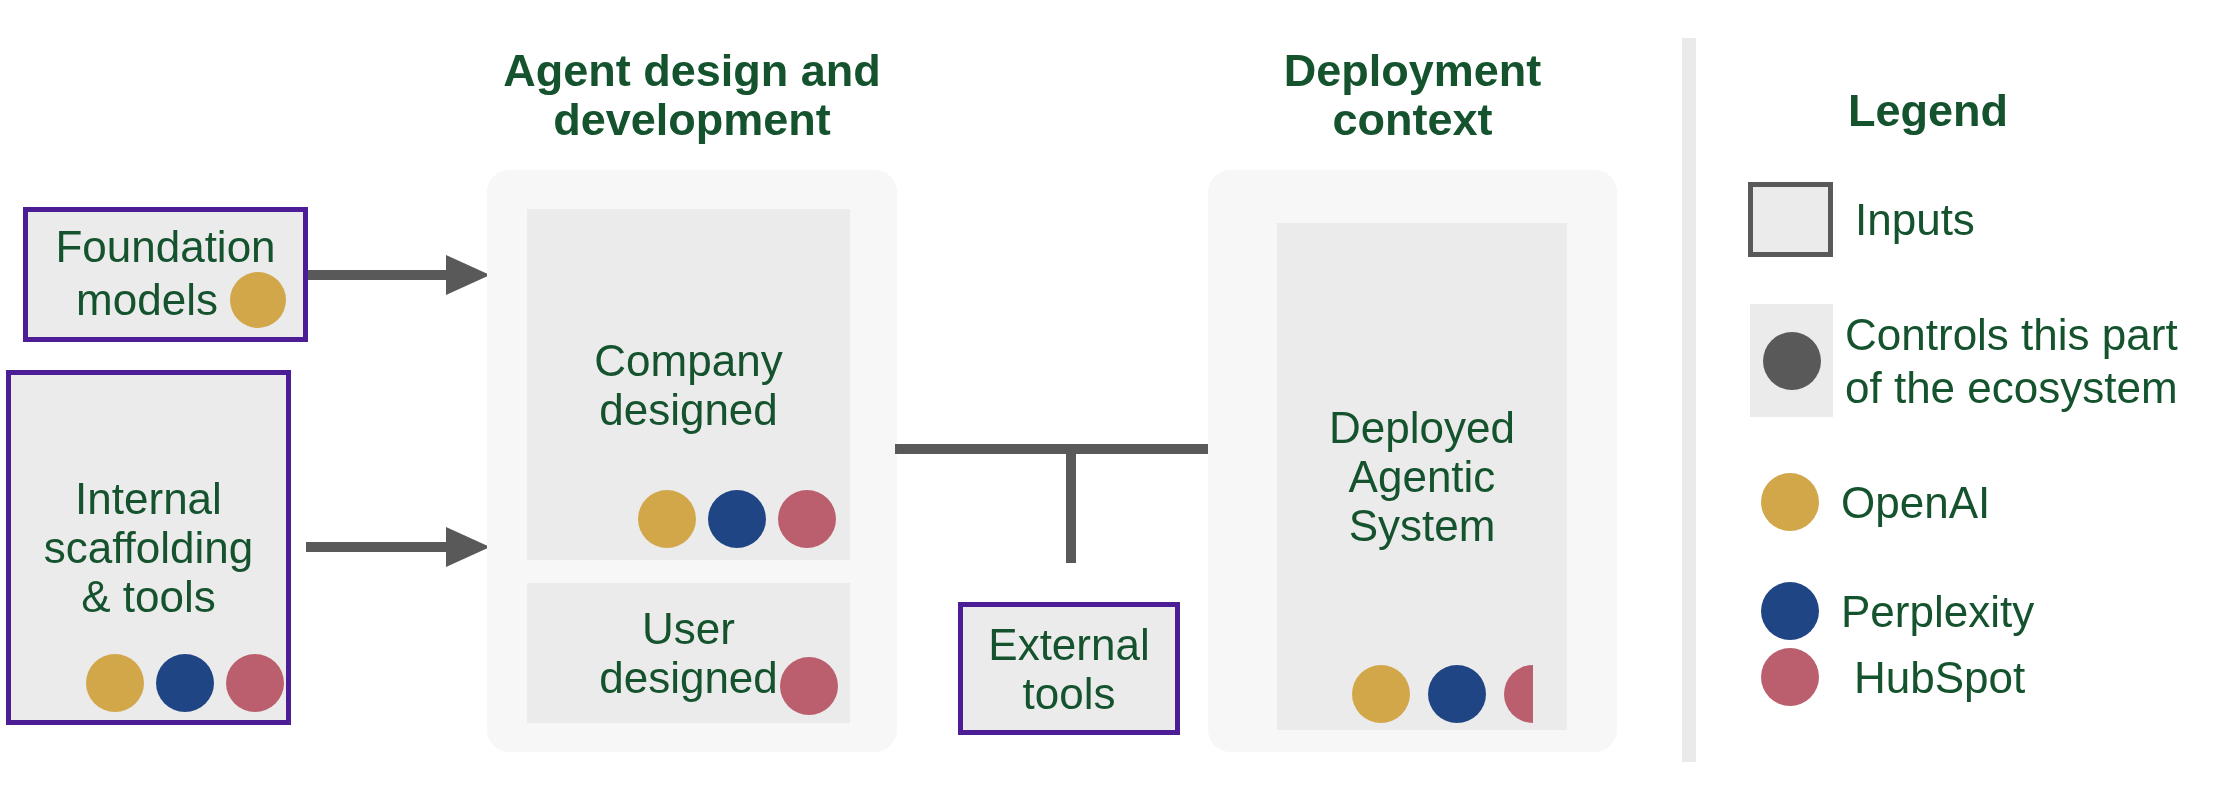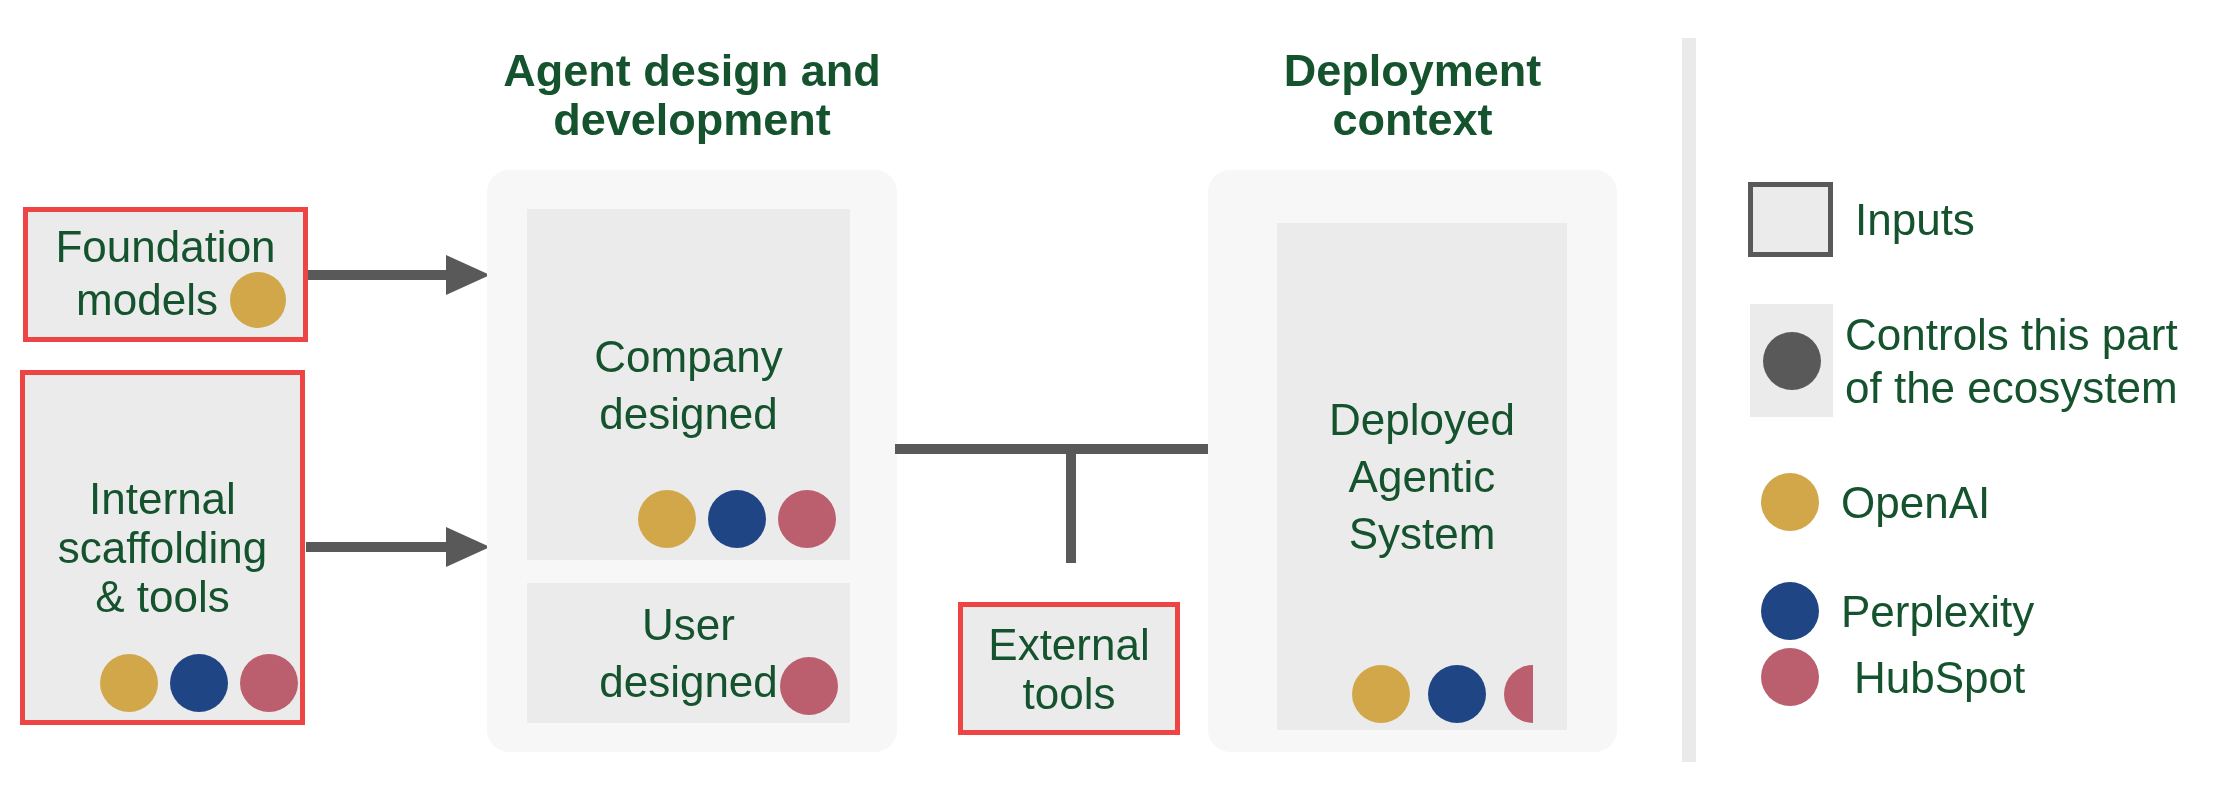--- a/index.html
+++ b/index.html
@@ -3,28 +3,28 @@
 <meta charset="utf-8">
 <style>
   html,body{margin:0;padding:0;background:#ffffff;}
   .canvas{
     position:relative;width:2220px;height:786px;background:#ffffff;overflow:hidden;
     font-family:"Liberation Sans","DejaVu Sans",sans-serif;color:#14532d;
   }
   .section-title{position:absolute;top:46px;font-weight:bold;font-size:45px;line-height:49px;text-align:center;}
   .panel{position:absolute;background:#f7f7f7;border-radius:22px;}
   .io-box{
-    position:absolute;background:#ebebeb;border:5px solid #ef4444;box-sizing:border-box;
+    position:absolute;background:#ebebeb;border:5px solid #4c1d95;box-sizing:border-box;
     display:flex;flex-direction:column;align-items:center;justify-content:center;
     font-size:44px;line-height:50px;text-align:center;
   }
   .inner-box{
     position:absolute;background:#ebebeb;
     display:flex;flex-direction:column;align-items:center;justify-content:center;
-    font-size:44px;line-height:49px;text-align:center;gap:8px;
+    font-size:44px;line-height:49px;text-align:center;
   }
   .dot{width:58px;height:58px;border-radius:50%;flex:0 0 auto;}
   .dot-sm{width:56px;height:56px;border-radius:50%;flex:0 0 auto;}
   .half-dot{width:29px;height:58px;border-radius:29px 0 0 29px;flex:0 0 auto;}
   .dots-row{position:absolute;display:flex;}
   .inline-row{display:flex;align-items:center;}
   .h-line{position:absolute;height:10px;background:#595959;}
   .v-line{position:absolute;width:10px;background:#595959;}
   .arrow-head-right{
     position:absolute;width:0;height:0;
@@ -54,21 +54,21 @@
   </div>
 
   <div class="io-box" style="left:23px;top:207px;width:285px;height:135px;">
     <div>Foundation</div>
     <div class="inline-row" style="margin-left:31px;">
       <span>models</span>
       <span class="dot-sm" style="margin-left: 12px; background: rgb(209, 167, 74);"></span>
     </div>
   </div>
 
-  <div class="io-box" style="left:20px;top:370px;width:285px;height:355px;">
+  <div class="io-box" style="left:6px;top:370px;width:285px;height:355px;">
     <div style="line-height:49px;">
       <div>Internal</div>
       <div>scaffolding</div>
       <div>&amp; tools</div>
     </div>
     <div class="dots-row" style="left:75px;bottom:8px;gap:12px;">
       <span class="dot" style="background: rgb(209, 167, 74);"></span>
       <span class="dot" style="background: rgb(31, 69, 132);"></span>
       <span class="dot" style="background: rgb(187, 94, 109);"></span>
     </div>
@@ -117,20 +117,21 @@
     <div>System</div>
     <div class="dots-row" style="right:34px;bottom:7px;gap:18px;align-items:center;">
       <span class="dot" style="background: rgb(209, 167, 74);"></span>
       <span class="dot" style="background: rgb(31, 69, 132);"></span>
       <span class="half-dot" style="background: rgb(187, 94, 109);"></span>
     </div>
   </div>
 
   <div class="divider" style="left:1682px;top:38px;width:14px;height:724px;"></div>
 
+  <div class="legend-title" style="left:1848px;top:86px;">Legend</div>
 
   <div class="legend-item" style="left:1748px;top:182px;height:75px;">
     <span class="legend-square"></span>
     <span class="legend-label">Inputs</span>
   </div>
 
   <div class="legend-item" style="left:1750px;top:304px;height:113px;">
     <span class="legend-rect">
       <span class="dot" style="background: rgb(89, 89, 89);"></span>
     </span>

